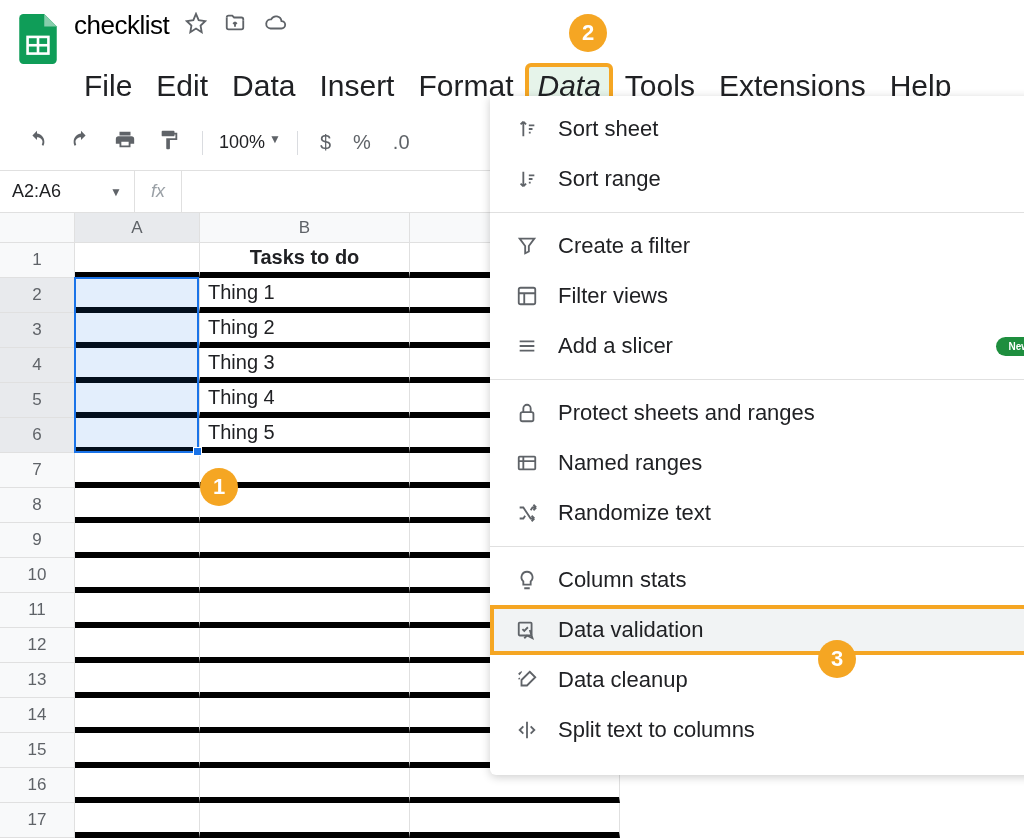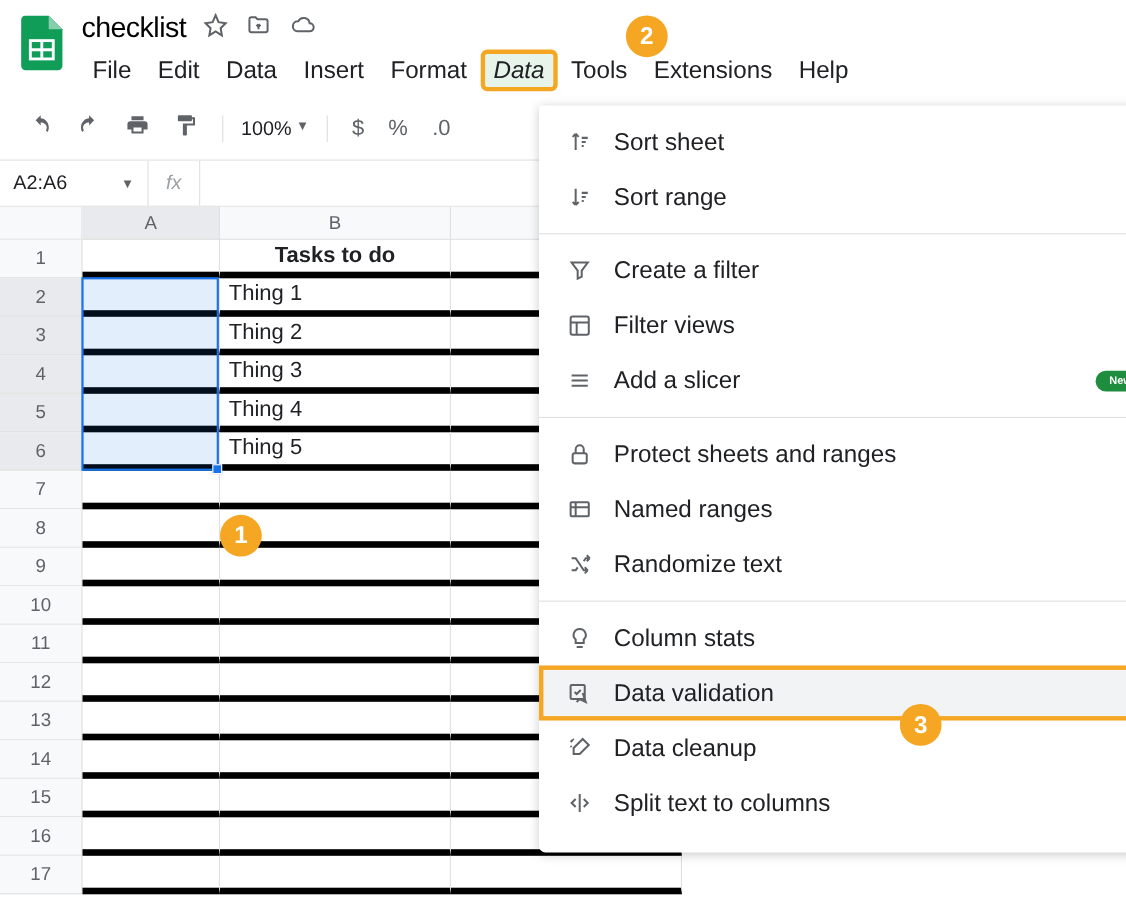--- a/index.html
+++ b/index.html
@@ -4,21 +4,21 @@
 <style>
 * { box-sizing: border-box; margin: 0; padding: 0; }
 body { font-family: "Google Sans", Arial, sans-serif; font-size: 18px; color: #202124; background: #fff; width: 1024px; height: 838px; overflow: hidden; position: relative; }
 
 
 .header { display: flex; align-items: flex-start; padding: 10px 14px 0 14px; }
 .logo { width: 48px; height: 58px; display: flex; align-items: center; justify-content: center; }
 .title-area { margin-left: 12px; }
 .doc-title { font-size: 26px; font-weight: 500; letter-spacing: -0.5px; color: #000; display: flex; align-items: center; gap: 16px; }
 .title-icons { display: flex; gap: 16px; color: #5f6368; }
-.menu-bar { display: flex; gap: 4px; margin-top: 6px; font-size: 22px; }
+.menu-bar { display: flex; gap: 4px; margin-top: 24px; font-size: 30px; }
 .menu-item { padding: 4px 10px; cursor: pointer; border-radius: 4px; }
 .menu-item.active { background: #e6f4ea; outline: 4px solid #f5a623; outline-offset: -2px; font-style: italic; }
 
 
 .toolbar { display: flex; align-items: center; padding: 10px 20px; gap: 10px; border-bottom: 1px solid #e0e0e0; margin-top: 8px; }
 .tool-btn { color: #5f6368; font-size: 20px; cursor: pointer; padding: 4px 6px; }
 .tool-sep { width: 1px; height: 24px; background: #dadce0; margin: 0 6px; }
 .zoom { font-size: 18px; display: flex; align-items: flex-start; gap: 4px; }
 
 

